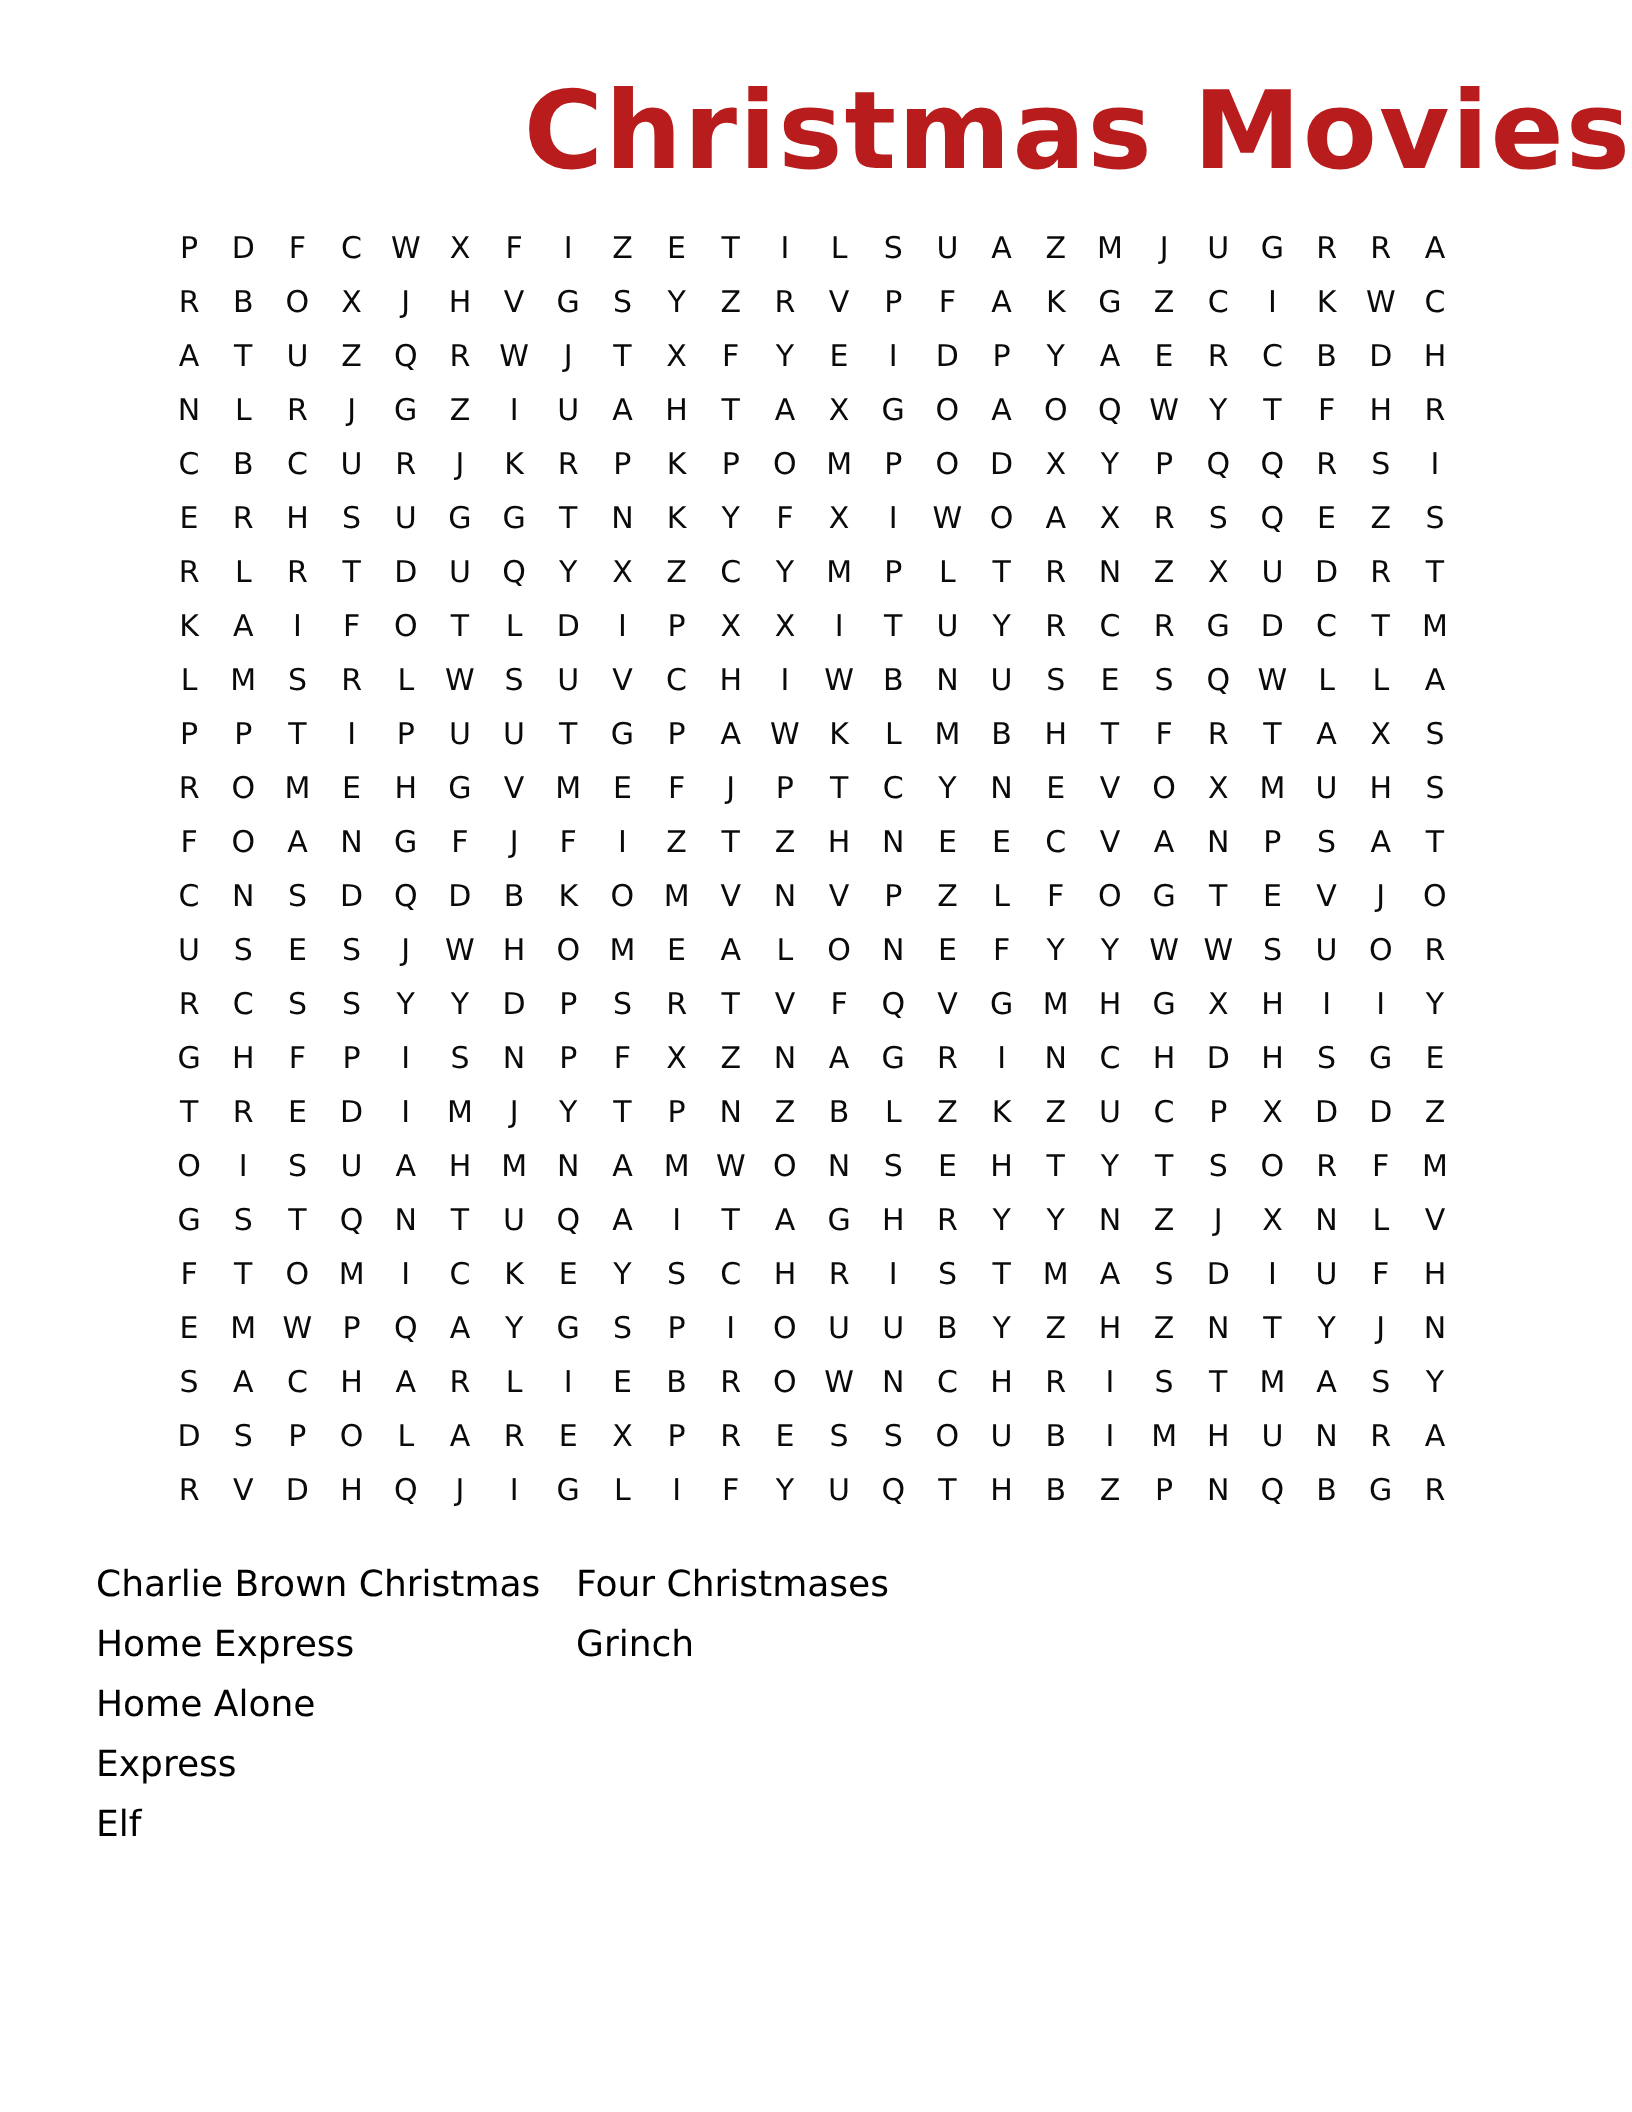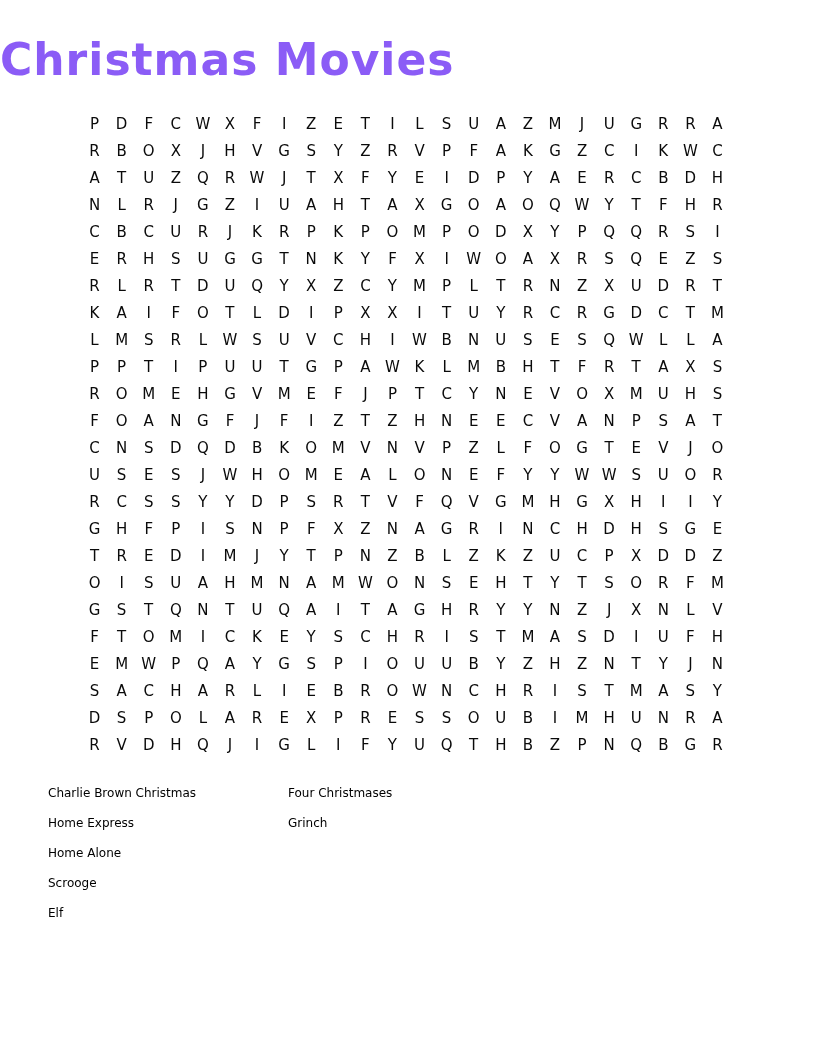--- a/index.html
+++ b/index.html
@@ -15,25 +15,25 @@
   .page {
     position: absolute;
     inset: 0;
     background: #ffffff;
   }
   .title {
     position: absolute;
     top: 34px;
     left: 0;
     width: 100%;
-    text-align: left;
-    font-size: 44px;
+    text-align: right;
+    font-size: 54px;
     font-weight: bold;
     letter-spacing: 1px;
-    color: #8b5cf6;
+    color: #b91c1c;
     font-family: "DejaVu Sans", sans-serif;
   }
   .grid {
     position: absolute;
     left: 81px;
     top: 111px;
     width: 650px;
     height: 648px;
     display: grid;
     grid-template-columns: repeat(24, 1fr);
@@ -55,21 +55,21 @@
     top: 778px;
     width: 720px;
     display: flex;
     align-items: flex-start;
   }
   .word-col { display: block; }
   .word-col-1 { width: 240px; }
   .word-col-2 { width: 239px; }
   .word-col-3 { width: 230px; }
   .word {
-    font-size: 12px;
+    font-size: 18px;
     line-height: 30px;
     white-space: nowrap;
     color: #000000;
     font-family: "DejaVu Sans", sans-serif;
   }
 </style>
 </head>
 <body>
 
 <div class="page">
@@ -653,21 +653,21 @@
       <span class="cell">B</span>
       <span class="cell">G</span>
       <span class="cell">R</span>
     </div>
 
   <div class="word-list">
     <div class="word-col word-col-1">
         <div class="word">Charlie Brown Christmas</div>
         <div class="word">Home Express</div>
         <div class="word">Home Alone</div>
-        <div class="word">Scrooge</div>
+        <div class="word">Express</div>
         <div class="word">Elf</div>
       </div>
     <div class="word-col word-col-3">
         <div class="word">Four Christmases</div>
         <div class="word">Grinch</div>
       </div>
   </div>
 
 </div>
 

